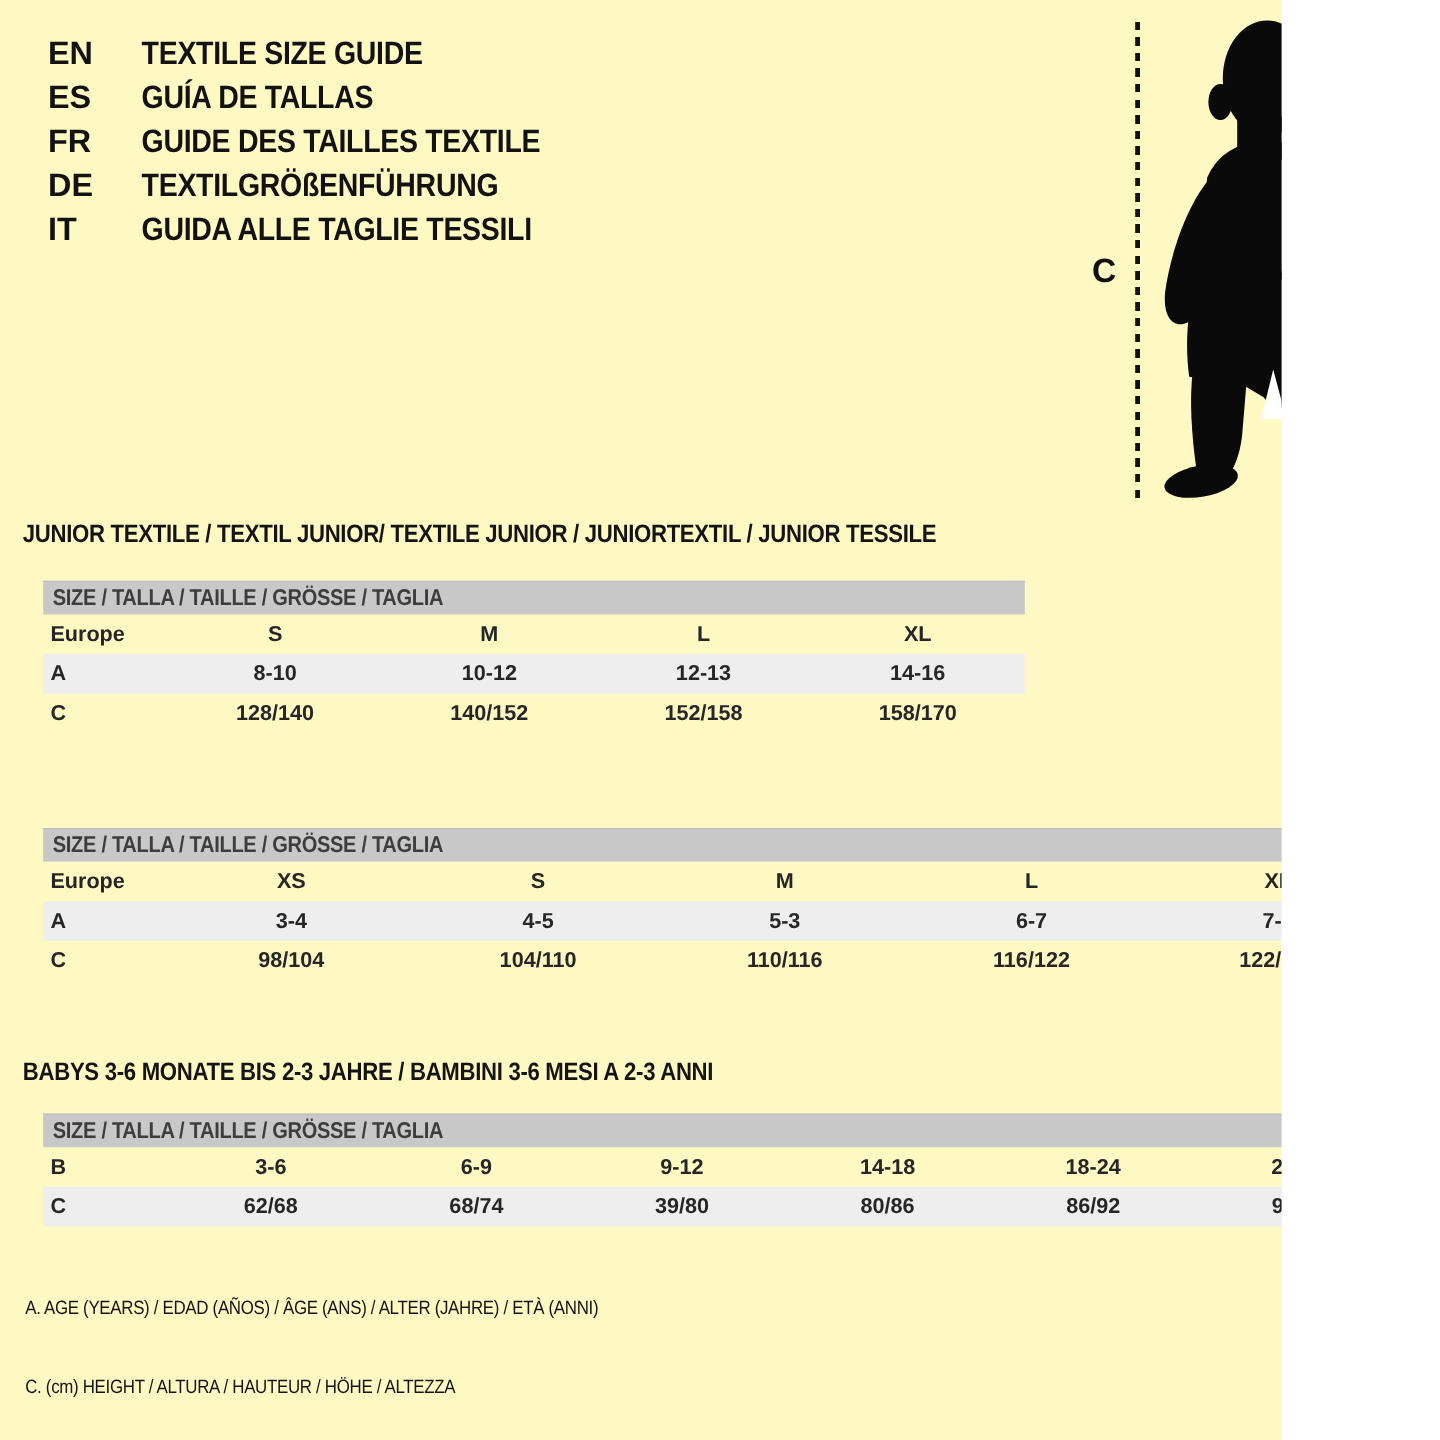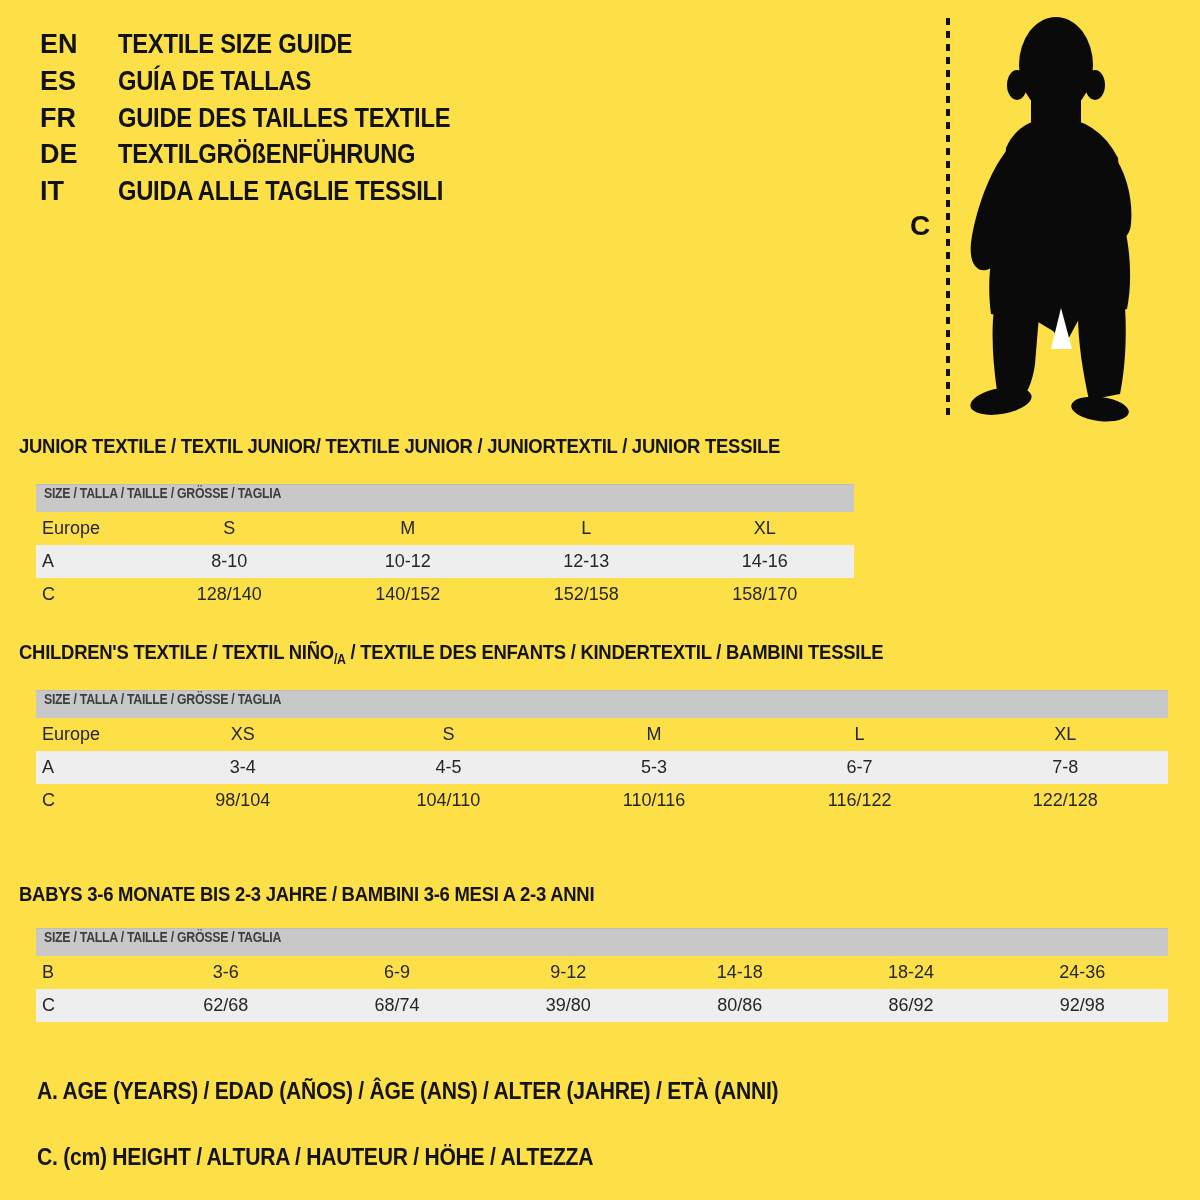--- a/index.html
+++ b/index.html
@@ -1,42 +1,42 @@
 <!DOCTYPE html>
 <html><head>
 <meta charset="utf-8">
 <style>
   html,body{margin:0;padding:0;background:#fff;}
   .page{
-    position:relative;width:1200px;height:1200px;background:#fde047;
+    position:relative;width:1068px;height:1200px;background:#fef9c3;
     font-family:"Liberation Sans", sans-serif;color:#1c1c1c;overflow:hidden;
   }
   .cond{display:inline-block;transform:scaleX(0.88);transform-origin:0 50%;white-space:nowrap;letter-spacing:-0.3px;}
   
   .lang-row{position:absolute;left:0;height:30px;line-height:30px;font-weight:bold;font-size:27px;color:#121212;}
   .lang-code{position:absolute;left:40px;}
   .lang-title{position:absolute;left:118px;}
   
   .dash-line{position:absolute;left:946px;top:18px;width:4px;height:398px;
     background:repeating-linear-gradient(to bottom,#111 0 7px,transparent 7px 13px);}
   .c-label{position:absolute;left:910px;top:210px;font-weight:bold;font-size:28px;color:#111;}
   
   .sec-title{position:absolute;left:19px;font-weight:bold;font-size:21px;color:#141414;white-space:nowrap;}
   .sub{font-size:14px;vertical-align:-5px;}
   
   .table{position:absolute;left:36px;}
-  .tbar{height:28px;background:#c8c8c8;display:flex;align-items:flex-start;
-        font-weight:bold;font-size:14px;color:#3d3d3d;padding-left:8px;box-sizing:border-box;
+  .tbar{height:28px;background:#c8c8c8;display:flex;align-items:center;
+        font-weight:bold;font-size:19px;color:#3d3d3d;padding-left:8px;box-sizing:border-box;
         border-top:1px solid #bdbdbd;}
-  .trow{display:flex;height:33px;align-items:center;font-weight:normal;font-size:18px;color:#262626;}
+  .trow{display:flex;height:33px;align-items:center;font-weight:bold;font-size:18px;color:#262626;}
   .trow.shaded{background:#eeeeee;}
   .tlabel{box-sizing:border-box;padding-left:6px;text-align:left;flex:0 0 104px;}
   .tcell{flex:1 1 0;text-align:center;}
   
-  .legend-line{position:absolute;left:37px;height:26px;line-height:26px;font-weight:bold;font-size:24px;color:#141414;}
+  .legend-line{position:absolute;left:21px;height:26px;line-height:26px;font-weight:normal;font-size:16px;color:#141414;}
   .sil{position:absolute;left:958px;top:12px;}
 </style>
 </head>
 <body>
 
 <div class="page">
 
   <div>
     <div class="lang-row" style="top:29px;">
       <span class="lang-code">EN</span>
@@ -103,23 +103,20 @@
       </div>
       <div class="trow">
         <div class="tlabel">C</div>
         <div class="tcell">128/140</div>
         <div class="tcell">140/152</div>
         <div class="tcell">152/158</div>
         <div class="tcell">158/170</div>
       </div>
     </div>
 
-  <div class="sec-title" style="top:640px;">
-    <span class="cond"><span>CHILDREN'S TEXTILE / TEXTIL NIÑO</span><span class="sub">/A</span><span> / TEXTILE DES ENFANTS / KINDERTEXTIL / BAMBINI TESSILE</span></span>
-  </div>
   <div class="table" style="top:690px;width:1132px;">
       <div class="tbar">
         <span class="cond">SIZE / TALLA / TAILLE / GRÖSSE / TAGLIA</span>
       </div>
       <div class="trow">
         <div class="tlabel">Europe</div>
         <div class="tcell">XS</div>
         <div class="tcell">S</div>
         <div class="tcell">M</div>
         <div class="tcell">L</div>

